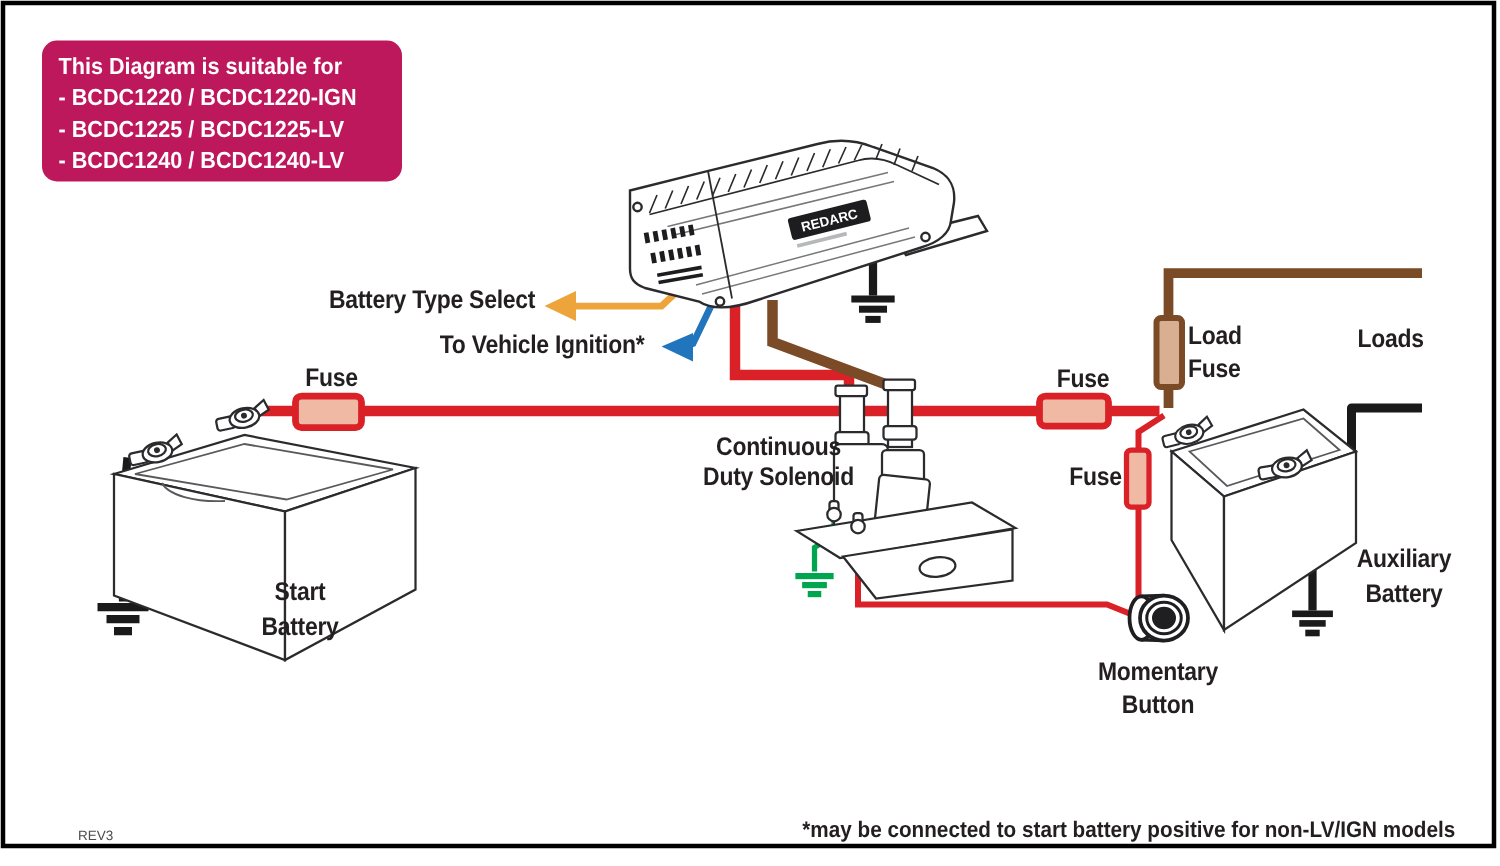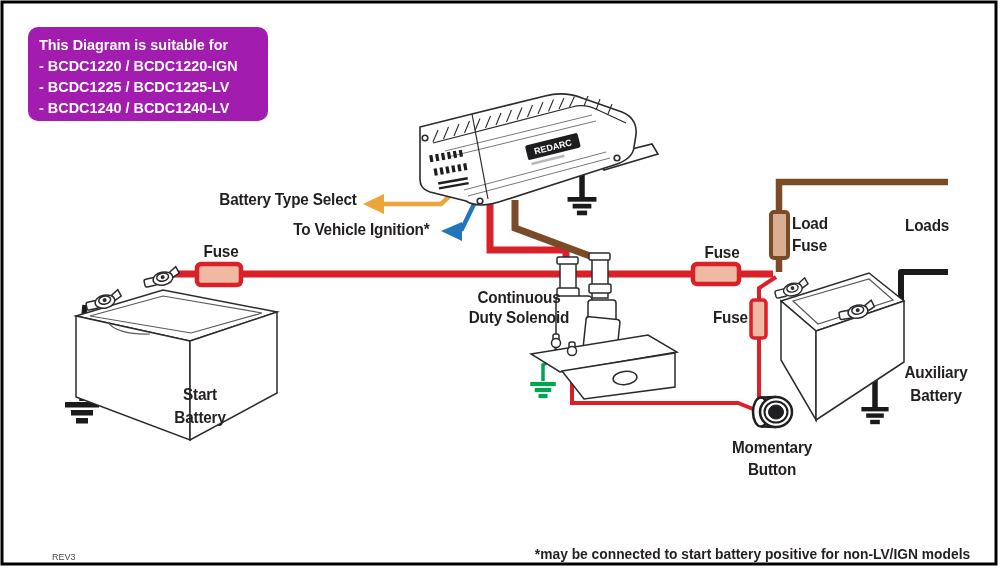--- a/index.html
+++ b/index.html
@@ -5,21 +5,21 @@
   html,body{margin:0;padding:0;background:#ffffff;}
   .stage{position:relative;width:1000px;height:577px;background:#fff;overflow:hidden;
          font-family:"Liberation Sans", sans-serif;}
   .stage svg{position:absolute;left:0;top:0;}
   .lbl{position:absolute;color:#231f20;font-weight:700;font-size:17px;letter-spacing:-0.2px;
        white-space:nowrap;transform:scaleX(0.9);}
   .t-left{transform-origin:left center;}
   .t-right{transform-origin:right center;text-align:right;}
   .t-center{transform-origin:center center;text-align:center;}
   .two-line{line-height:22px;}
-  .infobox{position:absolute;left:28px;top:27px;width:240px;height:94px;background:#a21caf;
+  .infobox{position:absolute;left:28px;top:27px;width:240px;height:94px;background:#be185d;
            border-radius:10px;color:#ffffff;padding:7px 11px;box-sizing:border-box;}
   .infobox .ib-line{font-weight:700;font-size:15.5px;line-height:21px;white-space:nowrap;
                     transform:scaleX(0.93);transform-origin:left center;}
   .footnote{position:absolute;right:30px;top:545px;font-weight:700;font-size:15px;color:#231f20;
             transform:scaleX(0.92);transform-origin:right center;white-space:nowrap;}
   .rev{position:absolute;left:11px;top:552px;font-size:9px;color:#4c4c4e;font-weight:400;padding-left:41px;}
 </style>
 </head>
 <body>
 

